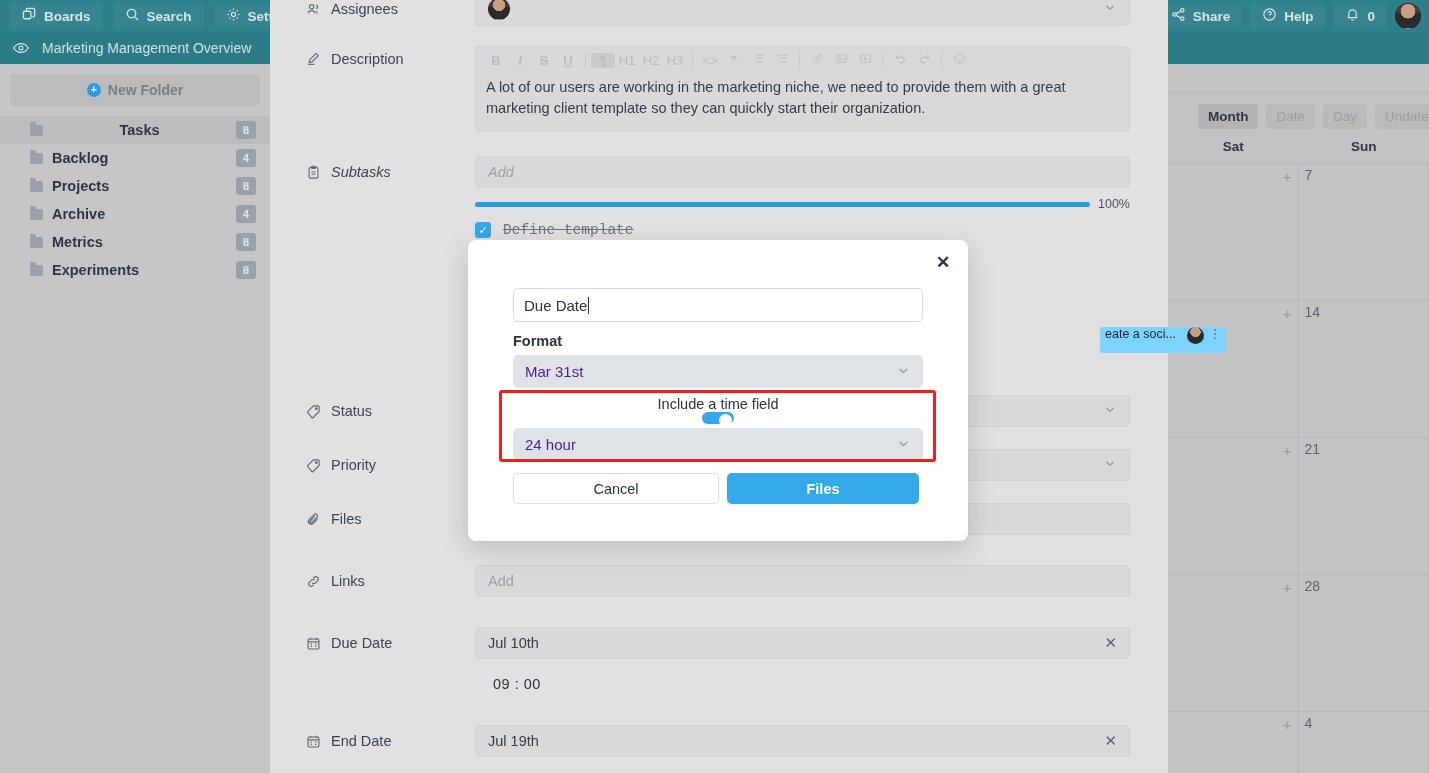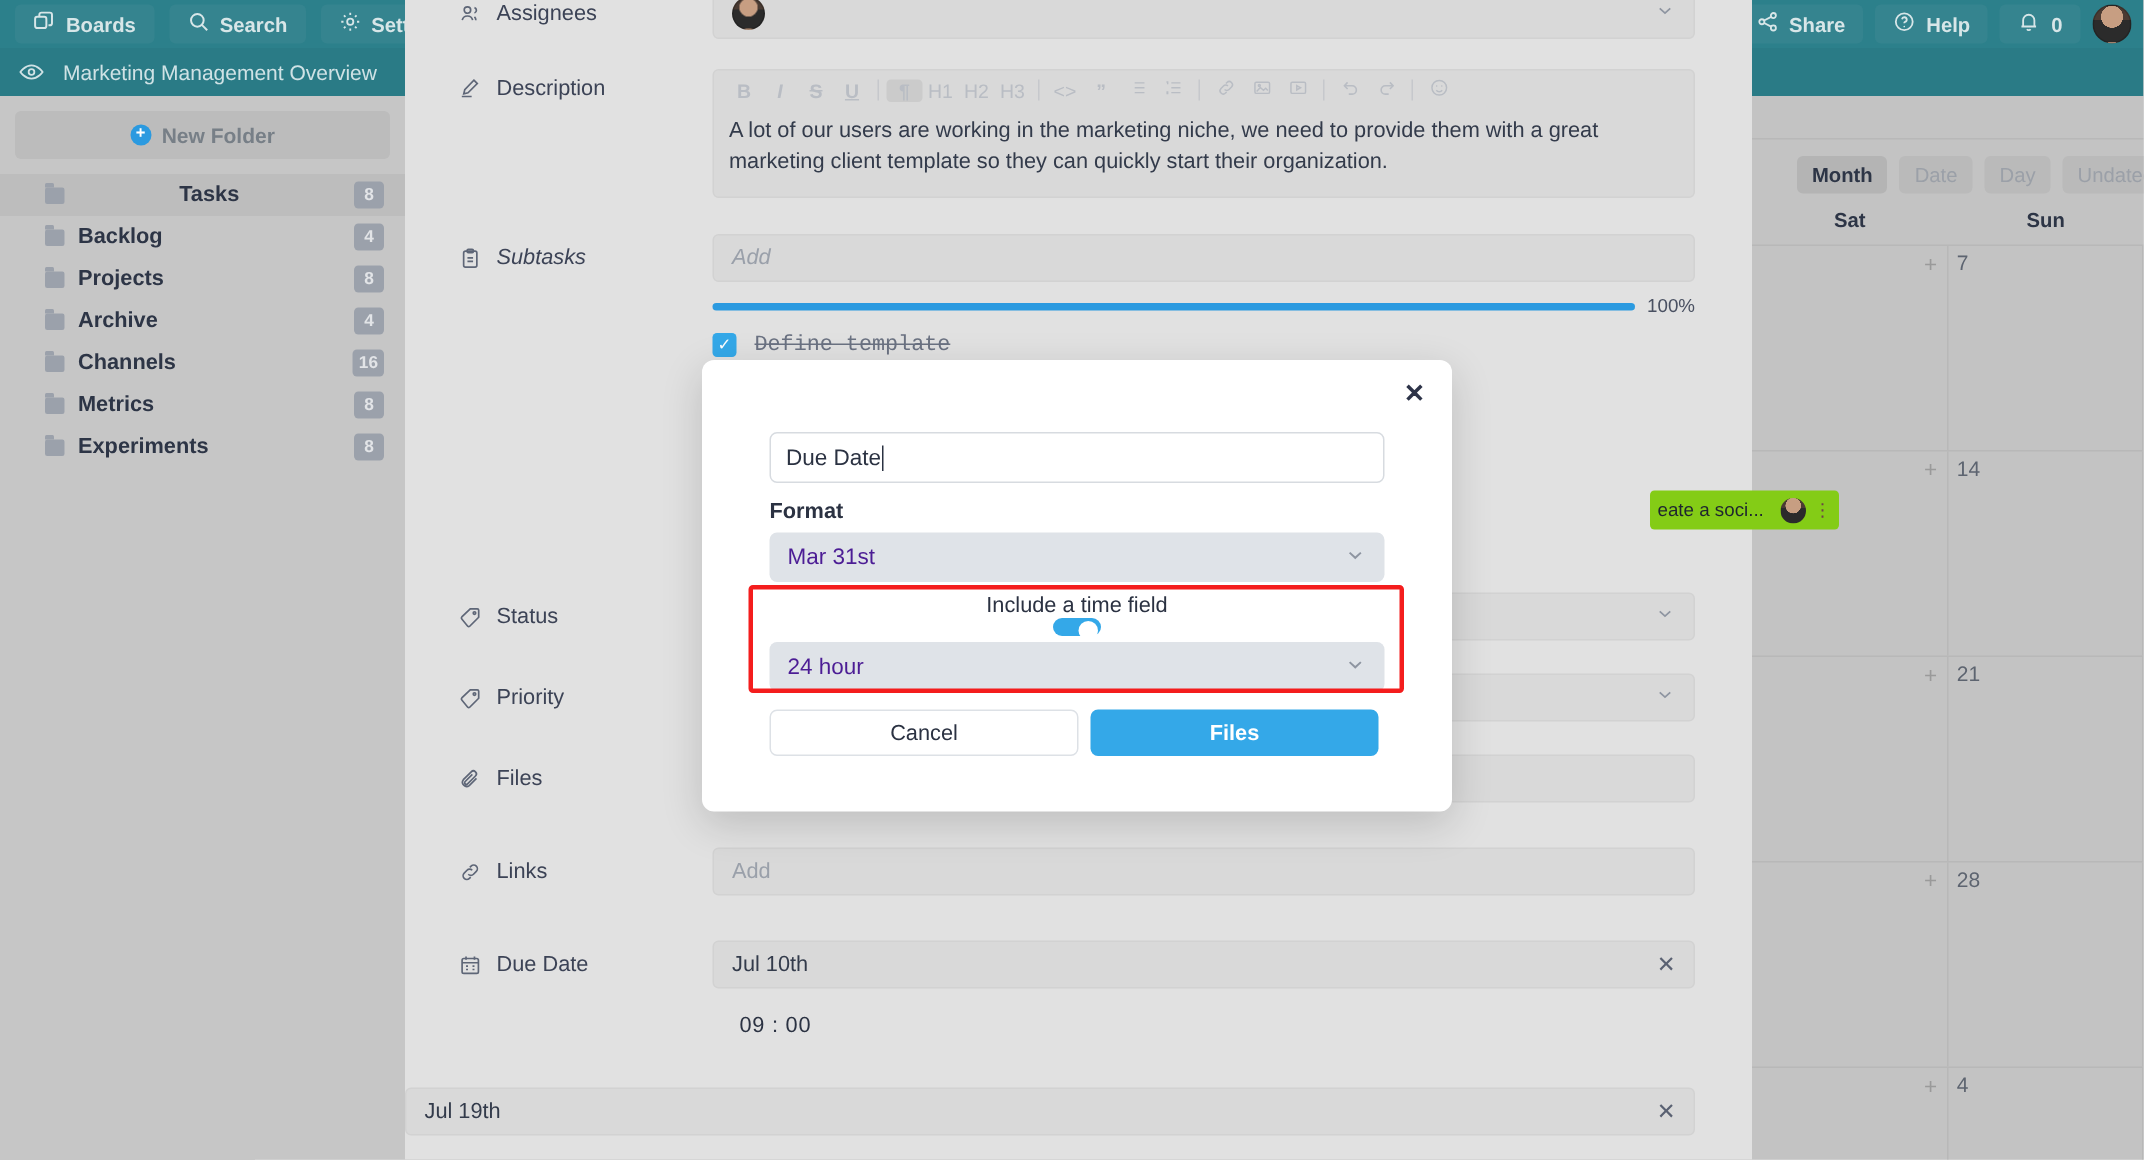--- a/index.html
+++ b/index.html
@@ -131,21 +131,21 @@
   .vbtn.active{ background:#b4b4b4; color:#2d3546; font-weight:bold; }
   .cal-dow{ height:24px; display:flex; font-size:13.5px; font-weight:bold; color:#2d3546;}
   .cal-dow div{ flex:1; text-align:center; }
   .cal-grid{ position:absolute; left:0; right:0; top:99px; bottom:0; }
   .cal-week{ height:137px; border-top:1px solid #b8b8b8; display:flex; position:relative;}
   .cal-cell{ flex:1; position:relative; border-right:1px solid #b8b8b8; }
   .cal-plus{ position:absolute; right:6px; top:4px; color:#9a9a9a; font-size:15px;}
   .cal-num{ position:absolute; left:6px; top:3px; color:#5d6470; font-size:14px;}
   .cal-event{
     position:absolute; left:-68px; top:26px; width:126px; height:26px;
-    background:#84cc16; border-radius:3px; display:flex; align-items:center;
+    background:#7dd3fc; border-radius:3px; display:flex; align-items:flex-start;
     gap:5px; padding:0 5px; color:#1e2430; font-size:12.5px; white-space:nowrap;
   }
   .mini-av{ width:17px;height:17px;border-radius:50%;
     background:
       radial-gradient(circle at 50% 30%, #c79e82 0 35%, transparent 36%),
       linear-gradient(180deg,#4a3b33 0 38%, #2b2b2b 38% 100%);
     flex:none;}
   .dots{ color:#6b4347; font-size:12px; letter-spacing:0; }
 
   
@@ -292,25 +292,20 @@
       </div>
       <div class="folder-row">
         <span class="folder-ico"></span>
         <span class="folder-name">Projects</span>
         <span class="badge">8</span>
       </div>
       <div class="folder-row">
         <span class="folder-ico"></span>
         <span class="folder-name">Archive</span>
         <span class="badge">4</span>
-      </div>
-      <div class="folder-row">
-        <span class="folder-ico"></span>
-        <span class="folder-name">Channels</span>
-        <span class="badge">16</span>
       </div>
       <div class="folder-row">
         <span class="folder-ico"></span>
         <span class="folder-name">Metrics</span>
         <span class="badge">8</span>
       </div>
       <div class="folder-row">
         <span class="folder-ico"></span>
         <span class="folder-name">Experiments</span>
         <span class="badge">8</span>
@@ -560,20 +555,29 @@
     </div>
 
     <div class="frow" style="top:676px;">
       <div class="flabel"></div>
       <div class="fcontrol">
         <div class="time-val">09 : 00</div>
       </div>
     </div>
 
     <div class="frow" style="top:725px;">
+      <div class="flabel">
+        <span class="ficon">
+          <svg width="15" height="15" viewBox="0 0 16 16" fill="none" stroke="#5e6677" stroke-width="1.2">
+            <rect x="2.2" y="3.2" width="11.6" height="10.6" rx="1.2"></rect>
+              <path d="M2.2 6.2h11.6M5 1.8v2.2M11 1.8v2.2M5 8.6h1.4M9.6 8.6H11M5 11h1.4M9.6 11H11"></path>
+          </svg>
+        </span>
+        <span>End Date</span>
+      </div>
       <div class="fcontrol">
         <div class="input-box">
           <span class="val">Jul 19th</span>
           <span class="x-btn">✕</span>
         </div>
       </div>
     </div>
   </div>
 
   <div class="calendar">

